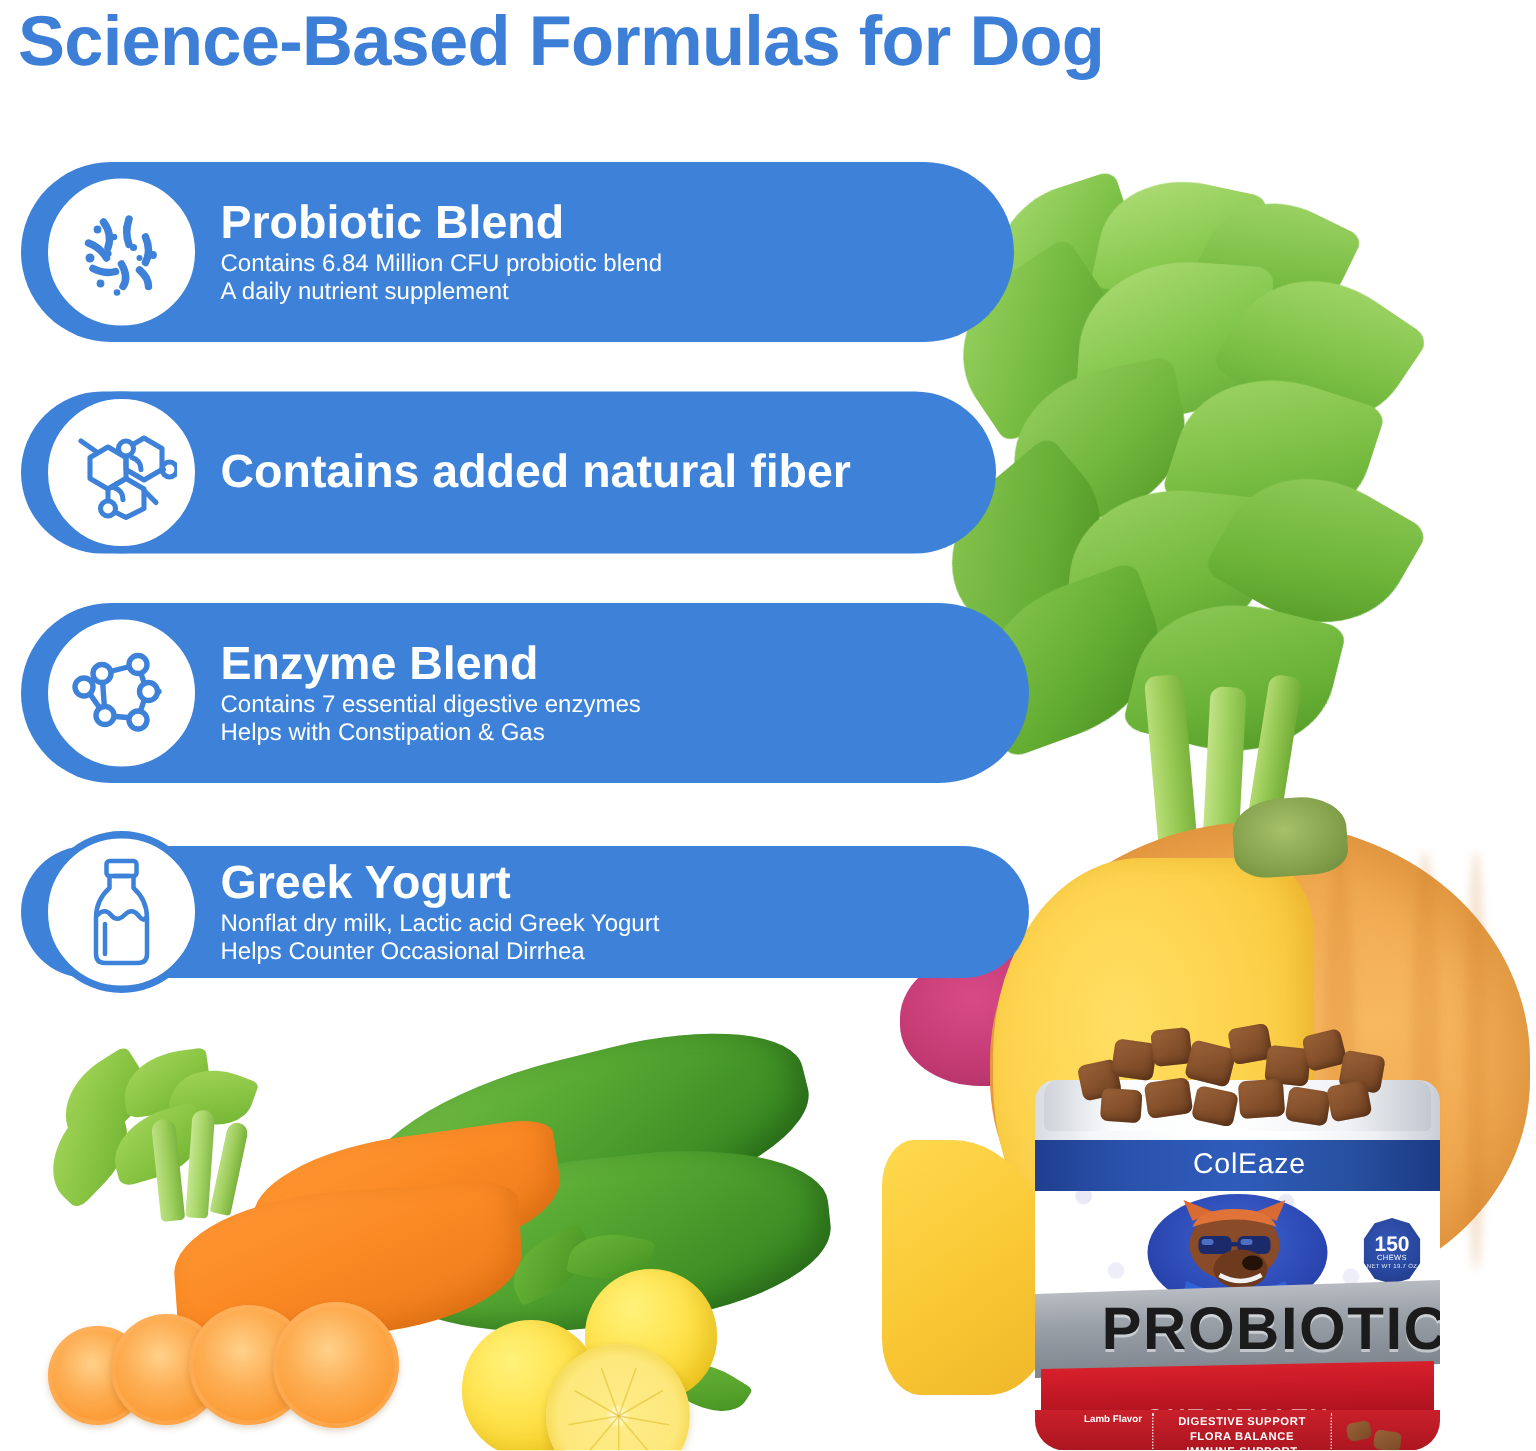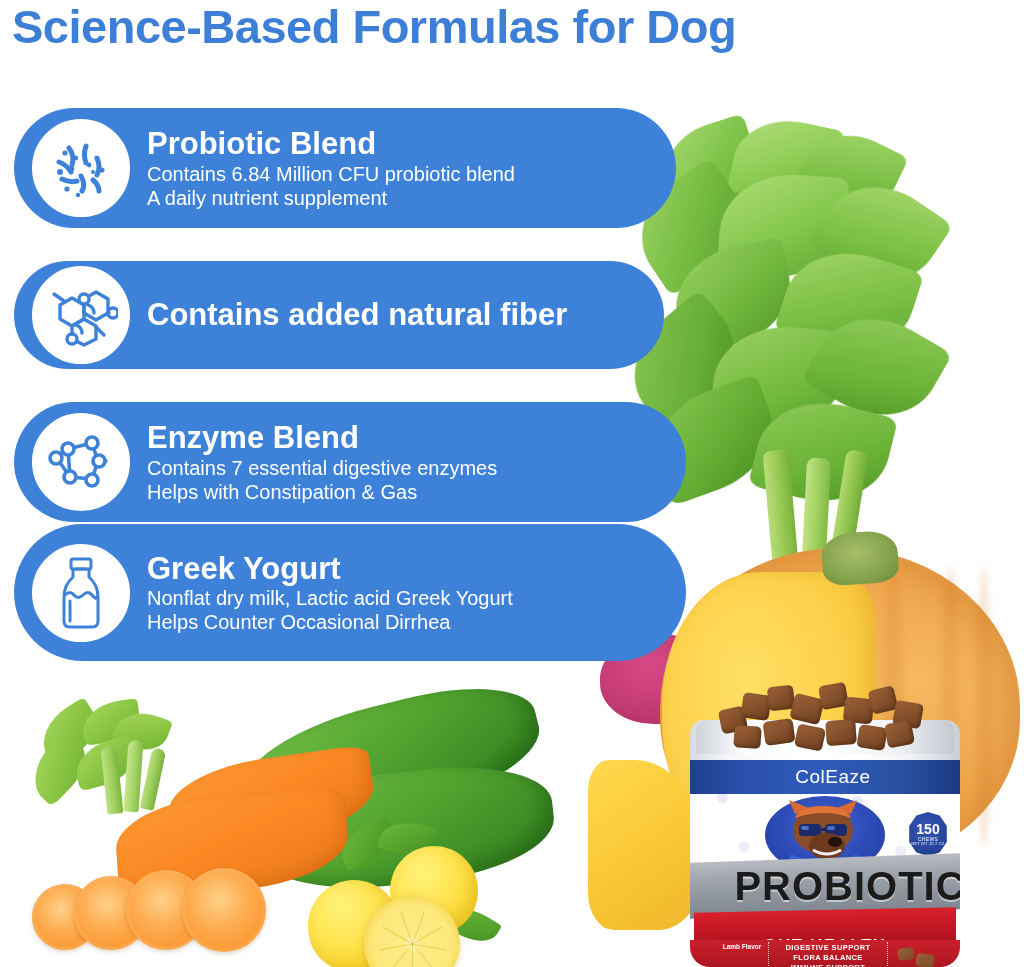--- a/index.html
+++ b/index.html
@@ -181,21 +181,21 @@
     transform: translateY(-50%);
     right: 18px;
   }
   .feature-title {
     font-size: 31px;
     font-weight: bold;
     line-height: 1.12;
     white-space: nowrap;
   }
   .feature-line {
-    font-size: 20px;
+    font-size: 16px;
     line-height: 1.2;
     white-space: nowrap;
   }
 
   
   #product-jar {
     position: absolute;
     left: 690px;
     top: 682px;
     width: 270px;
@@ -434,21 +434,21 @@
         </g>
       </svg>
     </div>
     <div class="feature-text">
       <div class="feature-title">Enzyme Blend</div>
       <div class="feature-line">Contains 7 essential digestive enzymes</div>
       <div class="feature-line">Helps with Constipation &amp; Gas</div>
     </div>
   </div>
 
-  <div class="feature-card" style="left:14px; top:524px; width:672px; height:137px;">
+  <div class="feature-card" style="left:14px; top:564px; width:672px; height:88px;">
     <div class="feature-icon-wrap">
       <svg width="54" height="76" viewBox="0 0 54 76">
         <g fill="none" stroke="#3d82d8" stroke-width="3" stroke-linejoin="round" stroke-linecap="round">
           <rect x="17" y="4" width="20" height="10" rx="2"></rect>
           <path d="M19 14 L19 22 Q10 30 10 42 L10 66 Q10 72 16 72 L38 72 Q44 72 44 66 L44 42 Q44 30 35 22 L35 14"></path>
           <path d="M11 40 q5 -5 9 0 t9 0 t9 0 t5 2"></path>
           <path d="M16 46 L16 66"></path>
           <path d="M22 14 L32 14"></path>
         </g>
       </svg>

